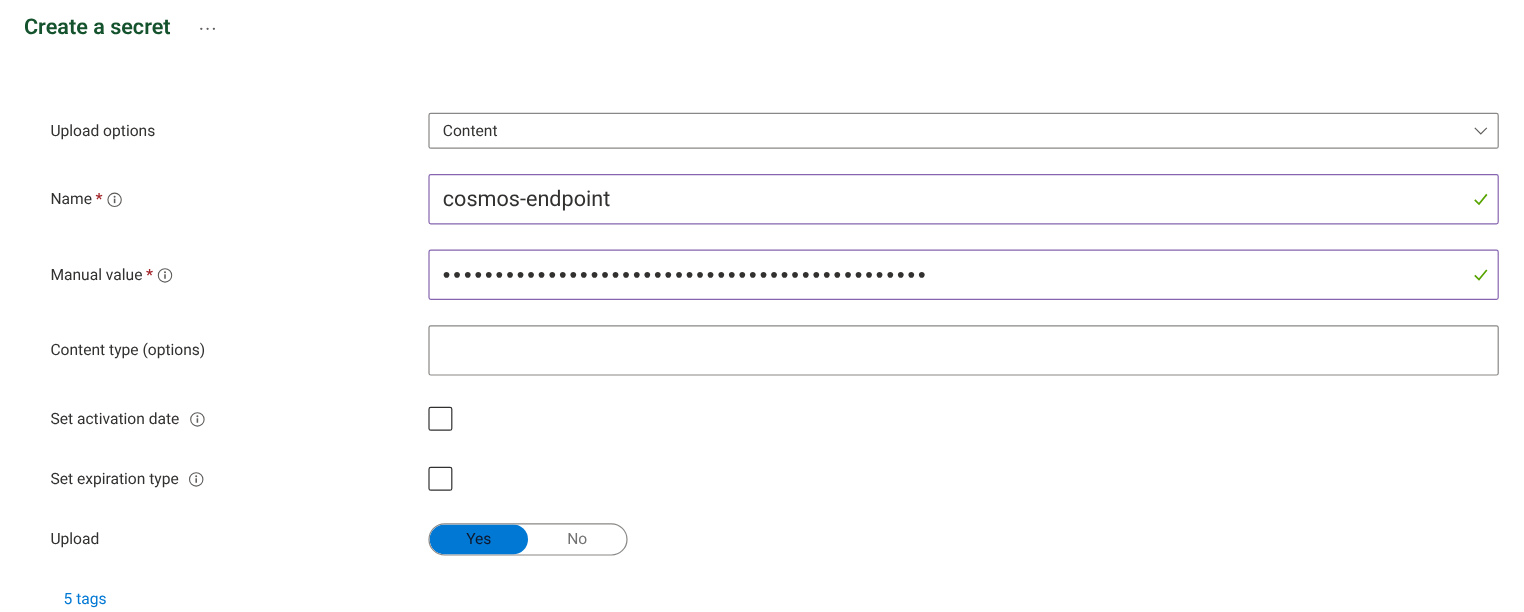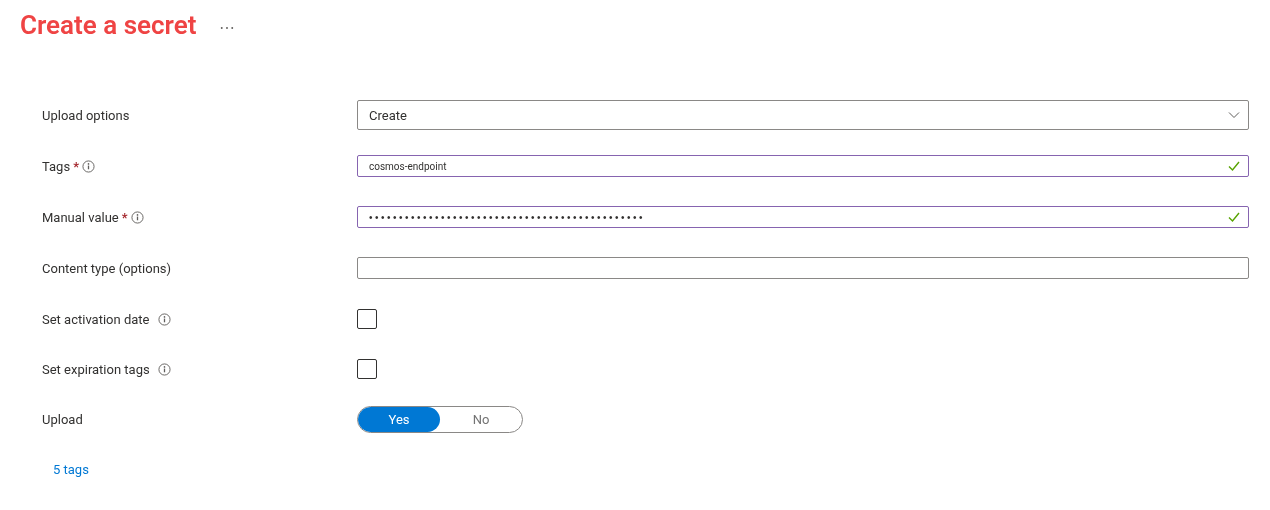--- a/index.html
+++ b/index.html
@@ -17,23 +17,23 @@
   .page {
     padding: 10px 20px 0 20px;
   }
   .header {
     display: flex;
     align-items: center;
     gap: 20px;
     margin-bottom: 60px;
   }
   .page-title {
-    font-size: 26px;
+    font-size: 18px;
     font-weight: 600;
-    color: #ef4444;
+    color: #14532d;
     margin: 0;
     text-align: right;
   }
   .more-btn {
     font-size: 14px;
     color: #605e5c;
     cursor: pointer;
     letter-spacing: 1px;
     padding: 4px;
   }
@@ -86,25 +86,25 @@
   .select .chevron {
     position: absolute;
     right: 8px;
     top: 50%;
     transform: translateY(-50%);
     display: flex;
   }
   .select .chevron svg { width: 12px; height: 12px; }
   .text-input {
     width: 100%;
-    height: 22px;
+    height: 42px;
     border: 1px solid #8a8886;
     border-radius: 2px;
     padding: 0 30px 0 11px;
-    font-size: 10px;
+    font-size: 18px;
     font-family: inherit;
     color: #323130;
     outline: none;
     background: #ffffff;
   }
   .text-input.validated {
     border-color: #8664b0;
   }
   .input-wrap {
     position: relative;
@@ -142,21 +142,21 @@
     display: flex;
     align-items: center;
     justify-content: center;
     font-size: 13px;
     cursor: pointer;
     padding: 0;
   }
   .toggle-opt.yes {
     width: 82px;
     background: #0078d4;
-    color: #ffffff;
+    color: #0f172a;
     border-radius: 14px;
   }
   .toggle-opt.no {
     width: 82px;
     color: #737373;
   }
   .tags-link {
     color: #0078d4;
     cursor: pointer;
     padding-left: 11px;
@@ -182,33 +182,33 @@
   </div>
 
   <div class="form">
 
     <div class="row tall">
       <div class="label-cell">
         <span>Upload options</span>
       </div>
       <div class="control-cell">
         <div class="select">
-          <span>Create</span>
+          <span>Content</span>
           <span class="chevron">
             <svg viewBox="0 0 12 12">
                 <path d="M1 3.5 L6 8.5 L11 3.5" stroke="#605e5c" stroke-width="1" fill="none"></path>
               </svg>
           </span>
         </div>
       </div>
     </div>
 
     <div class="row tall">
       <div class="label-cell">
-        <span>Tags</span>
+        <span>Name</span>
         <span class="req">*</span>
         <span class="info-icon">
           <svg viewBox="0 0 14 14">
               <circle cx="7" cy="7" r="6" stroke="#605e5c" stroke-width="1" fill="none"></circle>
               <circle cx="7" cy="4.2" r="0.9" fill="#605e5c"></circle>
               <rect x="6.3" y="6" width="1.4" height="4" fill="#605e5c"></rect>
             </svg>
         </span>
       </div>
       <div class="control-cell">
@@ -269,21 +269,21 @@
             </svg>
         </span>
       </div>
       <div class="control-cell">
         <div class="checkbox"></div>
       </div>
     </div>
 
     <div class="row checkbox-row">
       <div class="label-cell">
-        <span>Set expiration tags</span>
+        <span>Set expiration type</span>
         <span class="info-icon" style="margin-left:5px;">
           <svg viewBox="0 0 14 14">
               <circle cx="7" cy="7" r="6" stroke="#605e5c" stroke-width="1" fill="none"></circle>
               <circle cx="7" cy="4.2" r="0.9" fill="#605e5c"></circle>
               <rect x="6.3" y="6" width="1.4" height="4" fill="#605e5c"></rect>
             </svg>
         </span>
       </div>
       <div class="control-cell">
         <div class="checkbox"></div>

